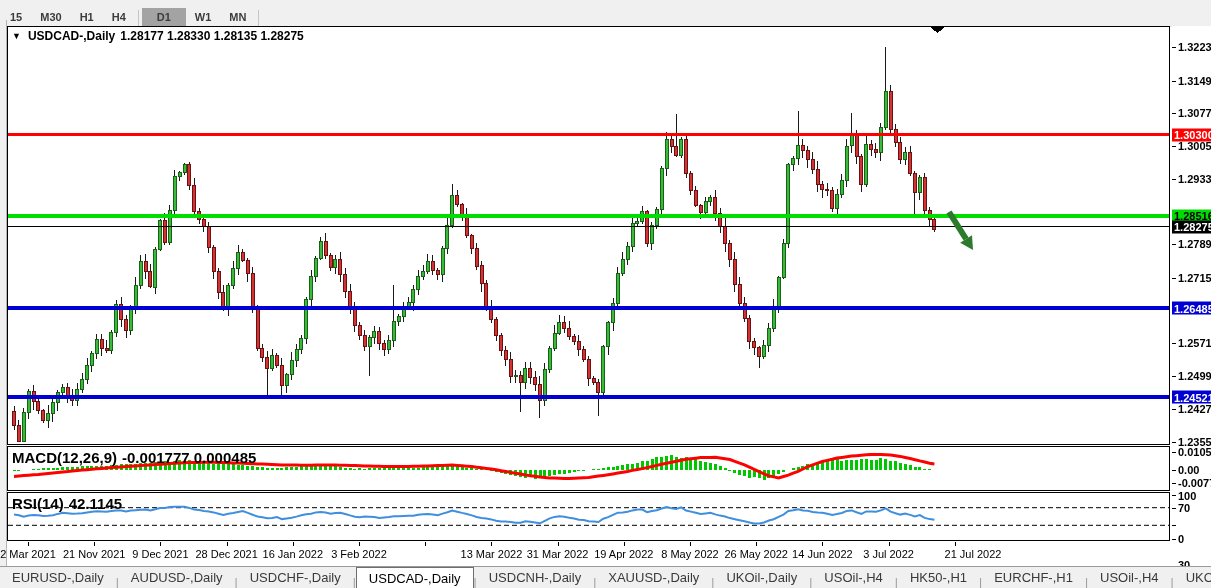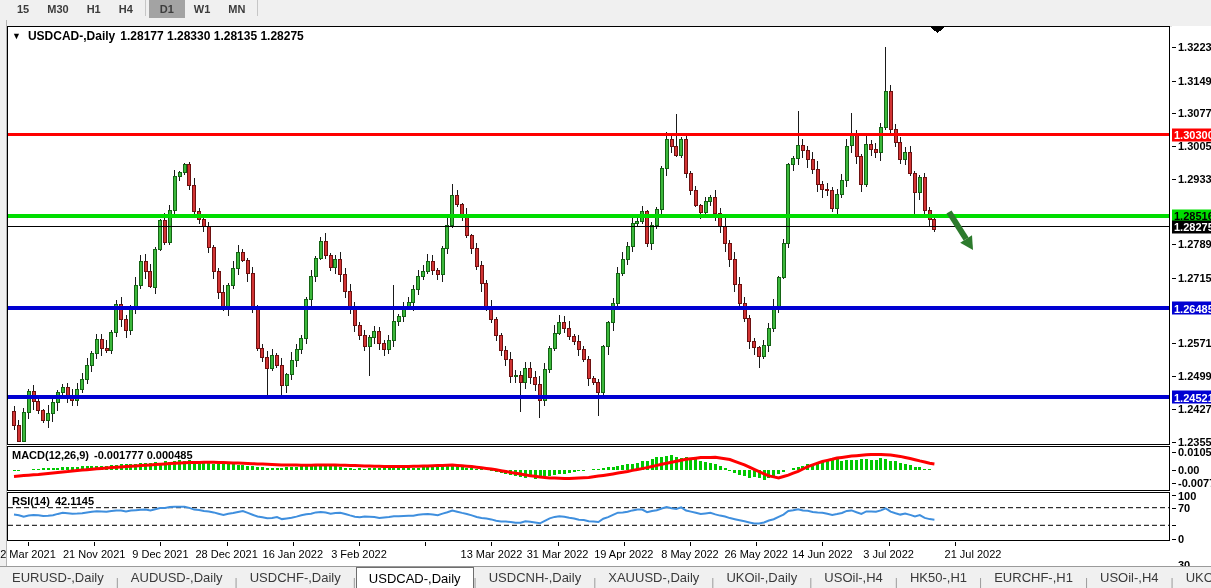--- a/index.html
+++ b/index.html
@@ -1,34 +1,34 @@
 <!DOCTYPE html>
 <html><head>
 <meta charset="utf-8">
 <style>
   *{margin:0;padding:0;box-sizing:border-box}
   html,body{width:1211px;height:588px;background:#fff;overflow:hidden;
     font-family:"Liberation Sans",sans-serif;position:relative}
   
   #toolbar{position:absolute;left:0;top:0;width:100%;height:27px;background:#f0f0f0;
-    border-bottom:1px solid #e2e2e2;display:flex;align-items:flex-start;padding-left:8px}
+    border-bottom:1px solid #e2e2e2;display:flex;align-items:flex-end;padding-left:1px}
   .tf-btn{height:18px;padding:0 8px;display:flex;align-items:center;font-size:11px;
     font-weight:bold;color:#3c3c3c;border:1px solid transparent;cursor:default}
-  .tf-btn.active{background:#a3a3a3;border:3px solid #a3a3a3}
+  .tf-btn.active{background:#a3a3a3;border:7px solid #a3a3a3}
   .tb-sep{width:1px;height:16px;background:#c6c6c6;margin:0 3px}
   
   #left-strip{position:absolute;left:0;top:20px;width:7px;height:546px;background:#f0f0f0;
     border-right:1px solid #b4b4b4}
   
   .panel{position:absolute;left:7px;width:1163px;background:#fff;border:1px solid #000}
   #main-panel{top:26px;height:419px}
   #macd-panel{top:446px;height:45px}
   #rsi-panel{top:492px;height:49px}
   .panel svg{position:absolute;left:0;top:0}
-  .panel-label{position:absolute;top:2px;left:4px;z-index:6;font-size:11px;font-weight:bold;
+  .panel-label{position:absolute;top:2px;left:4px;z-index:6;font-size:15px;font-weight:bold;
     color:#000;display:flex;gap:5px;white-space:nowrap;align-items:center}
   #chart-title{font-size:12px}
   #chart-title .dd{font-size:9px;margin-right:2px}
   
   #date-axis{position:absolute;left:7px;top:542px;width:1163px;height:23px;background:#fff}
   .date-tick{position:absolute;top:0;width:1px;height:4px;background:#000}
   .date-label{position:absolute;top:6px;font-size:11px;color:#000;transform:translateX(-50%);
     white-space:nowrap}
   
   #price-axis{position:absolute;left:1172px;top:26px;width:39px;height:517px;background:#fff}

